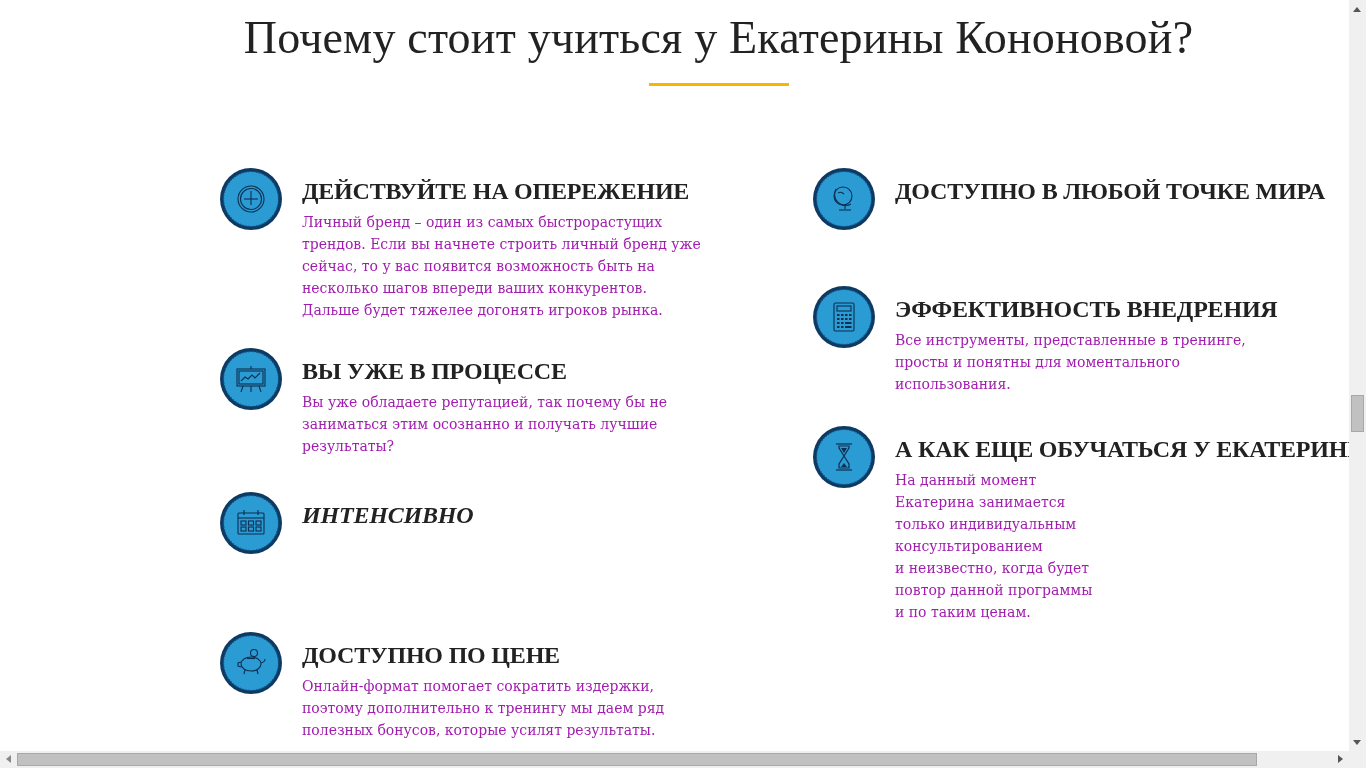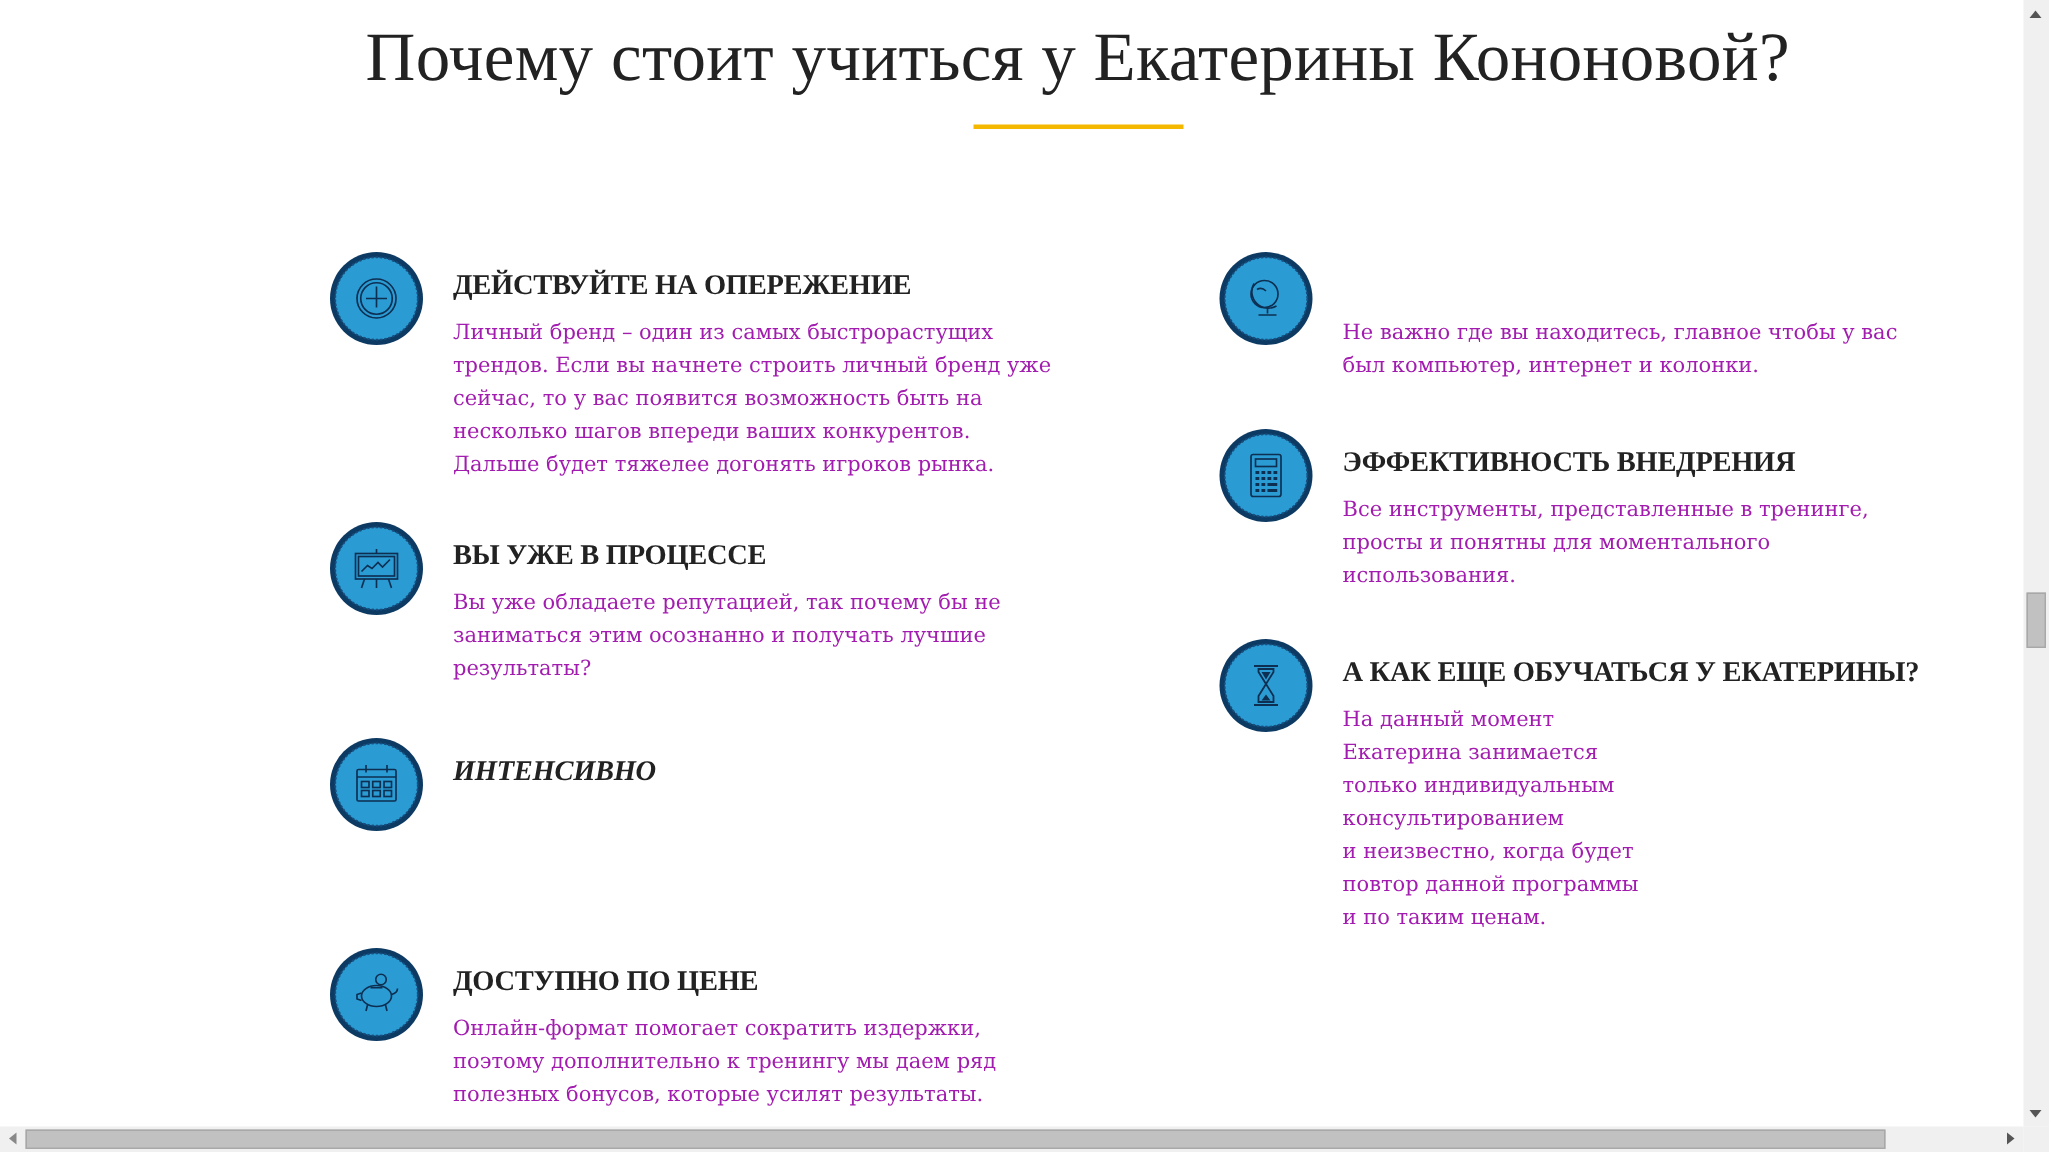--- a/index.html
+++ b/index.html
@@ -15,21 +15,21 @@
     font-size: 46px; line-height: 56px; color: #222222; letter-spacing: 0.2px;
   }
   .divider { position: absolute; left: 605px; top: 83px; width: 140px; height: 3px; }
   .feature { position: absolute; }
   .icon {
     position: absolute; left: 0; top: 0; width: 64px; height: 64px;
   }
   .icon svg { width: 64px; height: 64px; display: block; }
   .f-title {
     position: absolute; left: 83px; top: 12px; margin: 0; white-space: nowrap;
-    font-family: "Liberation Serif", serif; font-weight: bold; font-size: 19px; line-height: 24px;
+    font-family: "Liberation Serif", serif; font-weight: bold; font-size: 24px; line-height: 24px;
     color: #222222; letter-spacing: -0.2px;
   }
   .f-text {
     position: absolute; left: 83px; top: 44px; margin: 0;
     font-family: "DejaVu Serif", serif; font-size: 14px; line-height: 22px; color: #a21caf;
     white-space: pre-line;
   }
   
   .vscroll { position: absolute; left: 1349px; top: 0; width: 17px; height: 751px; background: #f0f0f0; }
   .vscroll .up { position: absolute; left: 4px; top: 7px; width: 0; height: 0; border-left: 4px solid transparent; border-right: 4px solid transparent; border-bottom: 5px solid #555; }
@@ -144,22 +144,21 @@
         <circle cx="32" cy="32" r="27.5" fill="#2b9bd3" stroke="#174e7e" stroke-width="1.2" stroke-dasharray="1.6 1.2"></circle>
         <g fill="none" stroke="#0d2f52" stroke-width="1.1">
           <circle cx="31" cy="29" r="9"></circle>
           <path d="M24 22 a11 11 0 0 0 15 15"></path>
           <line x1="33" y1="39" x2="33" y2="42"></line>
           <line x1="27" y1="43" x2="39" y2="43"></line>
           <path d="M26 26 q3 -2 6 1"></path>
         </g>
       </svg>
     </div>
-    <p class="f-text">Не важно где вы находитесь, главное чтобы у вас
-был компьютер, интернет и колонки.</p>
+    <h3 class="f-title">ДОСТУПНО В ЛЮБОЙ ТОЧКЕ МИРА</h3>
   </div>
 
   <div class="feature" style="left:768px; top:285px; width:480px; height:120px;">
     <div class="icon">
       <svg viewBox="0 0 64 64">
         <circle cx="32" cy="32" r="31" fill="#0d3a63"></circle>
         <circle cx="32" cy="32" r="27.5" fill="#2b9bd3" stroke="#174e7e" stroke-width="1.2" stroke-dasharray="1.6 1.2"></circle>
         <g fill="none" stroke="#0d2f52" stroke-width="1.1">
           <rect x="22" y="18" width="20" height="28" rx="1.5"></rect>
           <rect x="25" y="21" width="14" height="5"></rect>

